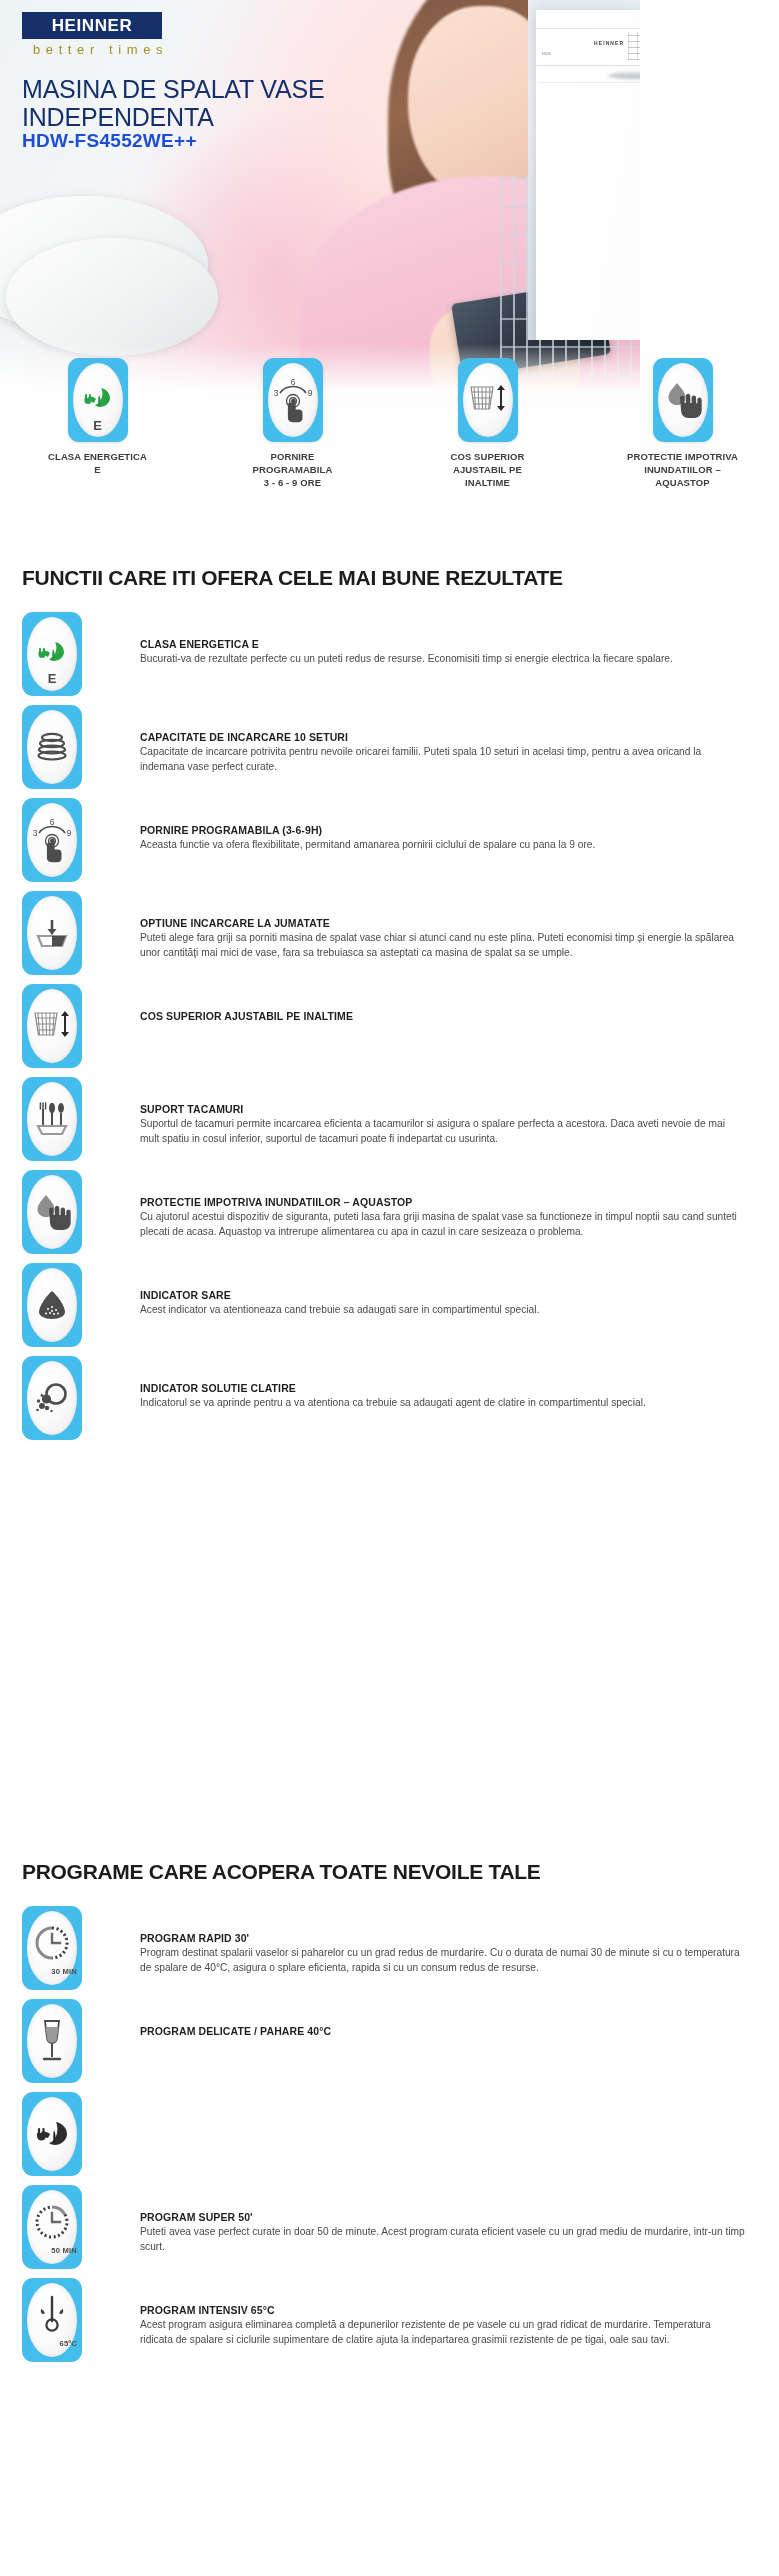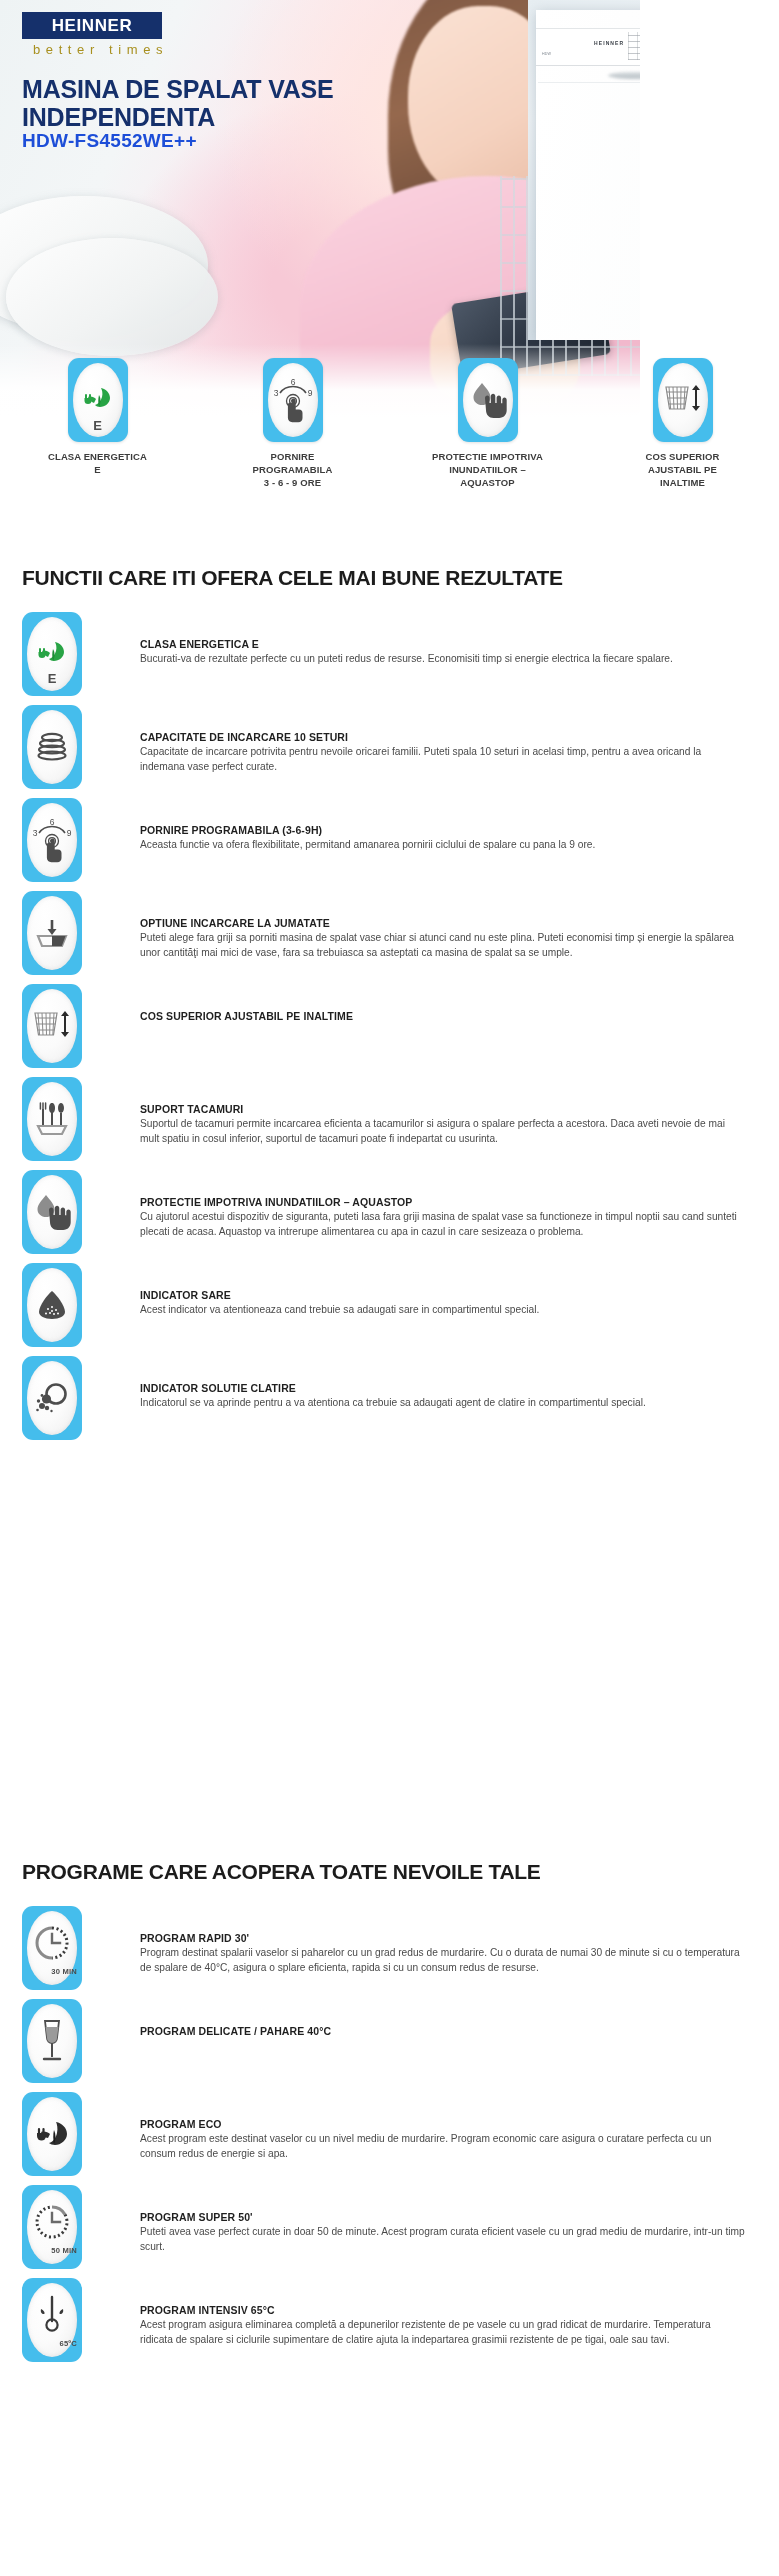--- a/index.html
+++ b/index.html
@@ -129,21 +129,21 @@
   .logo-text {
     color:#ffffff; font-weight:700; font-size:17px; letter-spacing:0.6px;
     font-family:"Liberation Sans", sans-serif;
   }
   .logo-tag {
     position:absolute; left:33px; top:42px;
     color:#a8901f; font-size:13px; letter-spacing:5.6px; font-weight:400;
   }
   .hero-title {
     position:absolute; left:22px; top:76px; width:420px;
-    color:#15306b; font-weight:700; font-size:25px; line-height:1.1;
+    color:#15306b; font-weight:400; font-size:25px; line-height:1.1;
     letter-spacing:-0.2px; text-transform:uppercase;
   }
   .hero-model {
     position:absolute; left:22px; top:130px;
     color:#1d4ed8; font-weight:700; font-size:19px; letter-spacing:0.3px;
   }
 
   
   .badges {
     position:absolute; left:0; top:358px; width:780px;
@@ -277,46 +277,46 @@
       </div>
     </div>
     <div class="badge-cap" style="white-space:pre-line">PORNIRE
 PROGRAMABILA
 3 - 6 - 9 ORE</div>
   </div>
 
   <div class="badge">
     <div class="badge-tile">
       <div class="badge-oval oval-rel">
-        <svg class="ico" width="40" height="40" viewBox="0 0 40 40">
-          <path d="M14 3c5 6 8.5 10 8.5 14.2 0 4.6-3.7 7.8-8.5 7.8S5.5 21.8 5.5 17.2C5.5 13 9 9 14 3z" fill="#8d8d8d"></path>
-          <path d="M17 18c0-1.5 1-2.5 2.3-2.5s2.2 1 2.2 2.5v5h1.3v-6.8c0-1.5 1-2.5 2.3-2.5s2.2 1 2.2 2.5V23h1.3v-5c0-1.5 1-2.5 2.3-2.5s2.2 1 2.2 2.5v5.2h1.2v-3.4c0-1.4 1-2.4 2.2-2.4s2.2 1 2.2 2.5v10.4c0 4.4-3 7.7-7.6 7.7h-5.6c-4.4 0-7.5-3.2-7.5-7.7z" fill="#4d4d4d"></path>
-        </svg>
-      </div>
-    </div>
-    <div class="badge-cap" style="white-space:pre-line">PROTECTIE IMPOTRIVA
-INUNDATIILOR –
-AQUASTOP</div>
-  </div>
-
-  <div class="badge">
-    <div class="badge-tile">
-      <div class="badge-oval oval-rel">
         <svg class="ico" width="42" height="34" viewBox="0 0 42 34">
           <path d="M4 4h22l-3.5 22h-15z" fill="none" stroke="#8a8a8a" stroke-width="1.2"></path>
           <path d="M7 4l1.6 22M11 4l1 22M15 4l.5 22M19 4l-.3 22M23 4l-1.2 22" stroke="#8a8a8a" stroke-width="1"></path>
           <path d="M4.7 9h20.6M5.6 15h18.9M6.5 21h17" stroke="#8a8a8a" stroke-width="1"></path>
           <path d="M34 4v22" stroke="#2b2b2b" stroke-width="2"></path>
           <path d="M34 2l-4 5h8zM34 28l-4-5h8z" fill="#2b2b2b"></path>
         </svg>
       </div>
     </div>
     <div class="badge-cap" style="white-space:pre-line">COS SUPERIOR
 AJUSTABIL PE
 INALTIME</div>
+  </div>
+
+  <div class="badge">
+    <div class="badge-tile">
+      <div class="badge-oval oval-rel">
+        <svg class="ico" width="40" height="40" viewBox="0 0 40 40">
+          <path d="M14 3c5 6 8.5 10 8.5 14.2 0 4.6-3.7 7.8-8.5 7.8S5.5 21.8 5.5 17.2C5.5 13 9 9 14 3z" fill="#8d8d8d"></path>
+          <path d="M17 18c0-1.5 1-2.5 2.3-2.5s2.2 1 2.2 2.5v5h1.3v-6.8c0-1.5 1-2.5 2.3-2.5s2.2 1 2.2 2.5V23h1.3v-5c0-1.5 1-2.5 2.3-2.5s2.2 1 2.2 2.5v5.2h1.2v-3.4c0-1.4 1-2.4 2.2-2.4s2.2 1 2.2 2.5v10.4c0 4.4-3 7.7-7.6 7.7h-5.6c-4.4 0-7.5-3.2-7.5-7.7z" fill="#4d4d4d"></path>
+        </svg>
+      </div>
+    </div>
+    <div class="badge-cap" style="white-space:pre-line">PROTECTIE IMPOTRIVA
+INUNDATIILOR –
+AQUASTOP</div>
   </div>
 </div>
 
 <div class="section-title" id="features-title">FUNCTII CARE ITI OFERA CELE MAI BUNE REZULTATE</div>
 
 <div class="feature-list">
 
   <div class="row">
     <div class="row-tile">
       <div class="row-oval oval-rel">
@@ -529,24 +529,20 @@
       <div class="row-oval oval-rel">
         <svg class="ico" width="36" height="32" viewBox="0 0 36 32">
           <path d="M22 4c6 1 11 6 11 12 0 6-6 11-12 11-2 0-5-1-6-2 4-1 7-5 8-10 1-5 0-9-1-11z" fill="#2e2e2e"></path>
           <path d="M20 12c2 4 2 9 0 14-1-5-1-10 0-14z" fill="#1a1a1a"></path>
           <path d="M16 16c-2-2-6-3-9-2 1 3 4 6 7 6z" fill="#2e2e2e"></path>
           <path d="M5 11v4M9.5 11v4" stroke="#2e2e2e" stroke-width="2.2" stroke-linecap="round"></path>
           <path d="M3 15h9v3a4.5 4.5 0 0 1-9 0z" fill="#2e2e2e"></path>
         </svg>
       </div>
     </div>
-    <div class="row-text">
-      <div class="row-title">PROGRAM ECO</div>
-      <div class="row-desc">Acest program este destinat vaselor cu un nivel mediu de murdarire. Program economic care asigura o curatare perfecta cu un consum redus de energie si apa.</div>
-    </div>
   </div>
 
   <div class="row">
     <div class="row-tile">
       <div class="row-oval oval-rel">
         <svg class="ico" style="margin-bottom:10px" width="36" height="36" viewBox="0 0 36 36">
           <path d="M18 3a15 15 0 0 1 13 7.5" fill="none" stroke="#8a8a8a" stroke-width="3"></path>
           <path d="M31 10.5A15 15 0 1 1 18 3" fill="none" stroke="#3a3a3a" stroke-width="3" stroke-dasharray="2 2.6"></path>
           <path d="M18 9v9h8" fill="none" stroke="#6a6a6a" stroke-width="2.4" stroke-linecap="square"></path>
         </svg>

